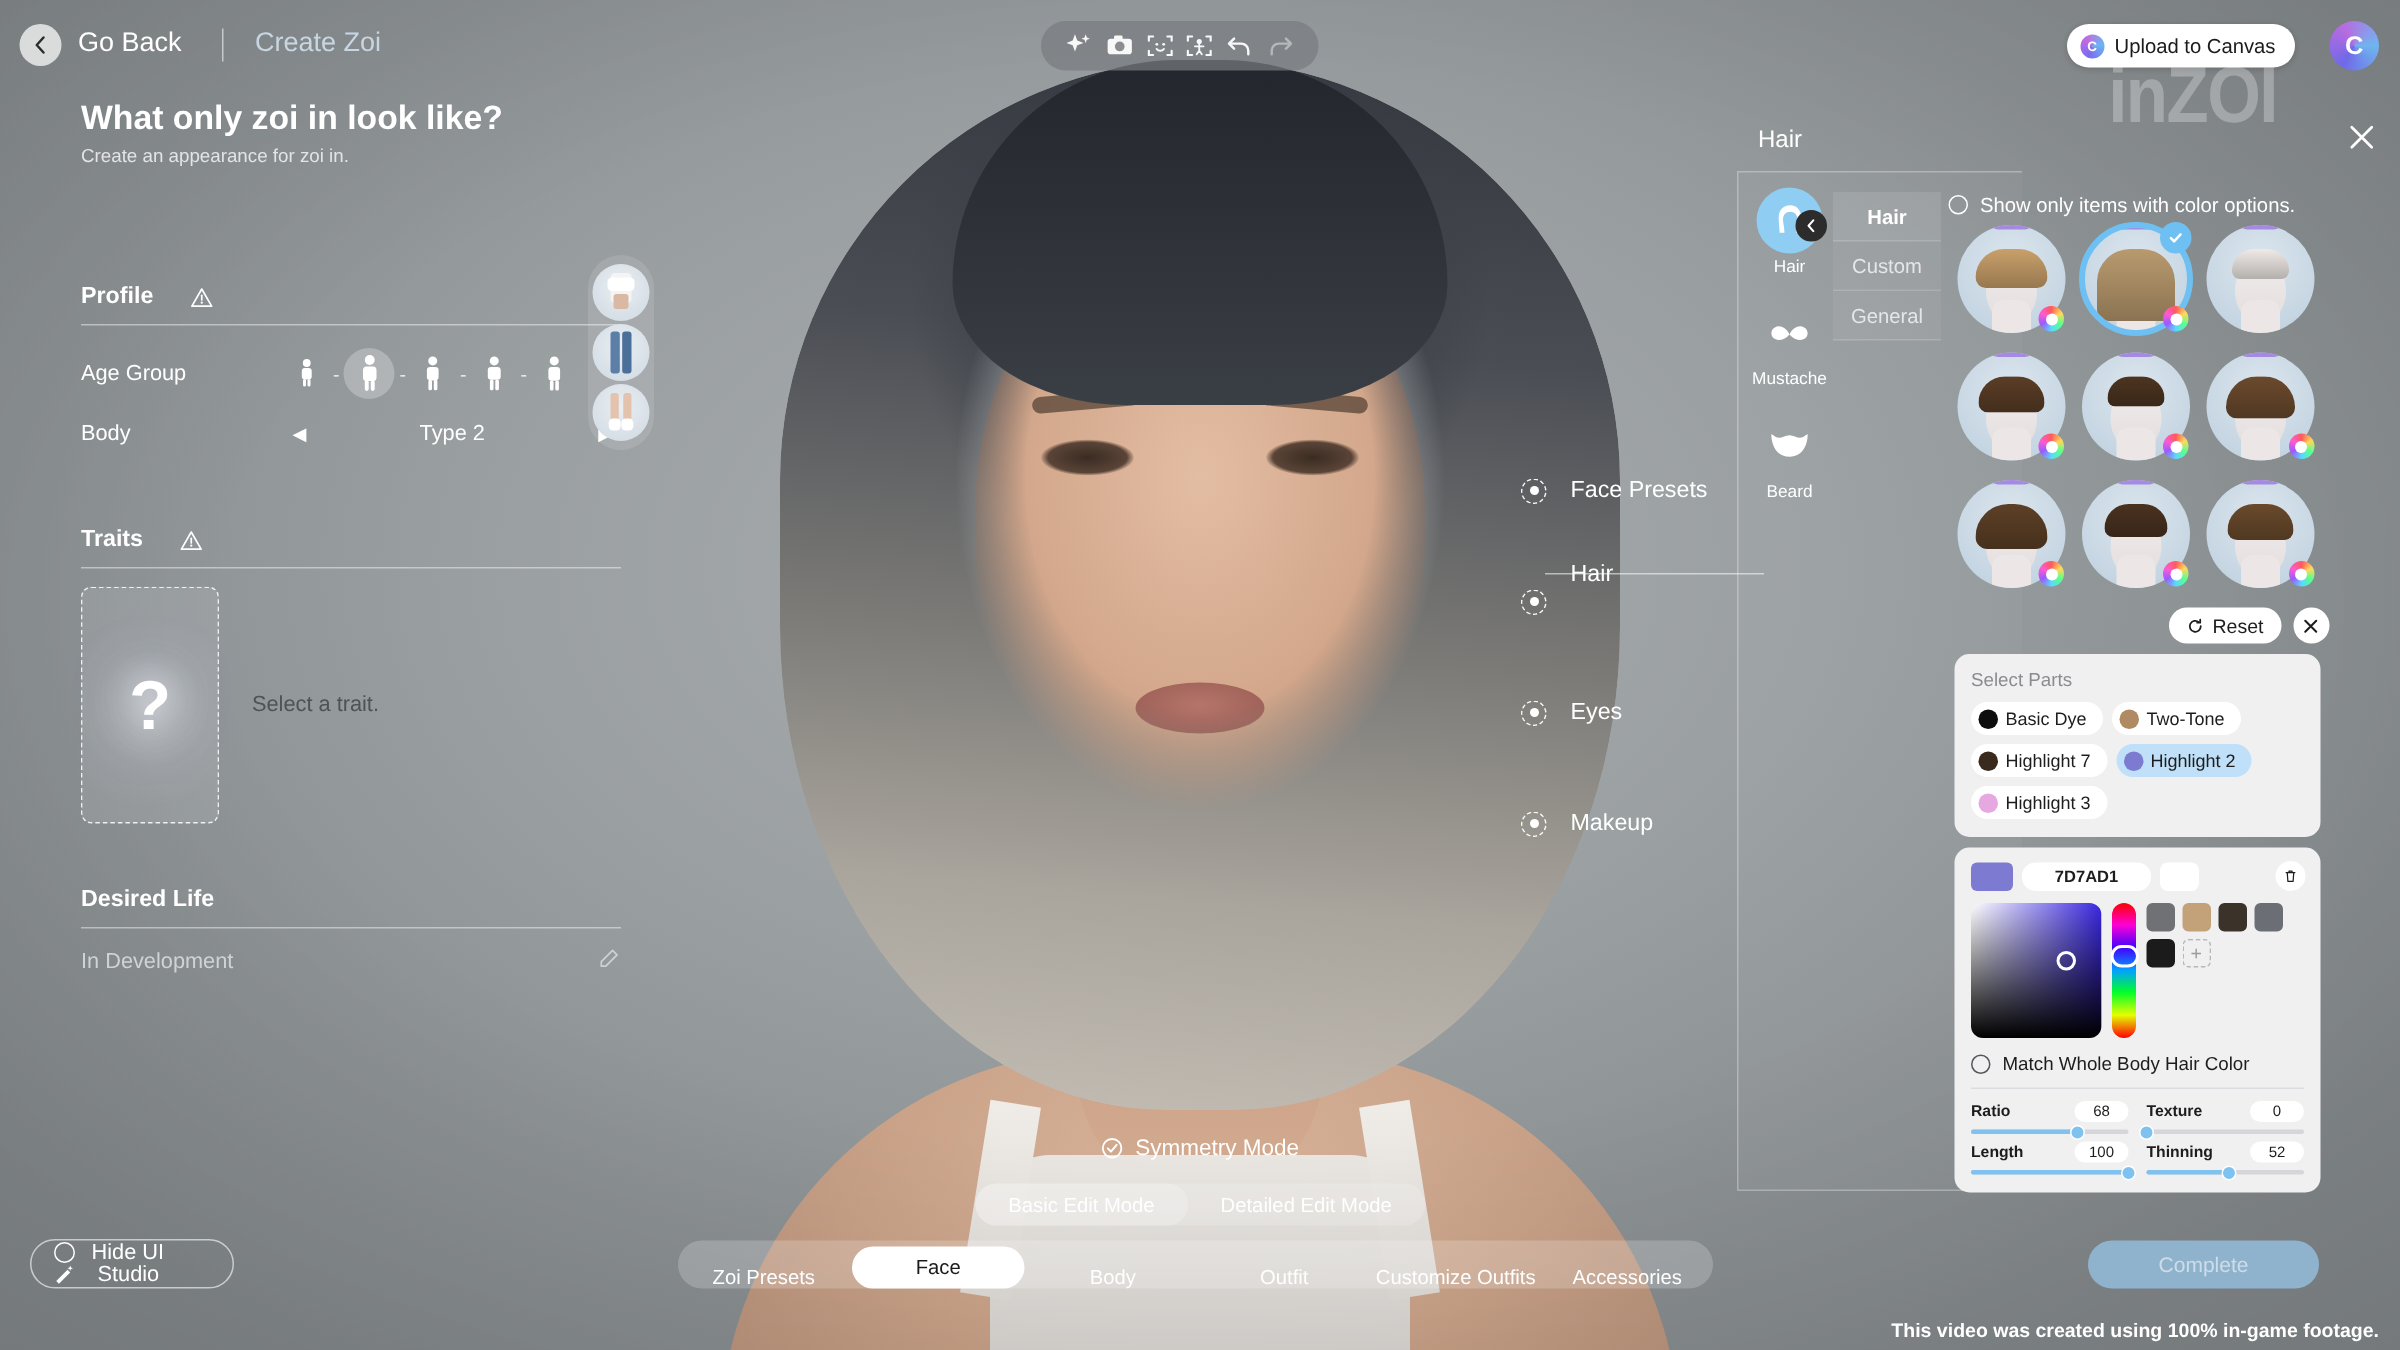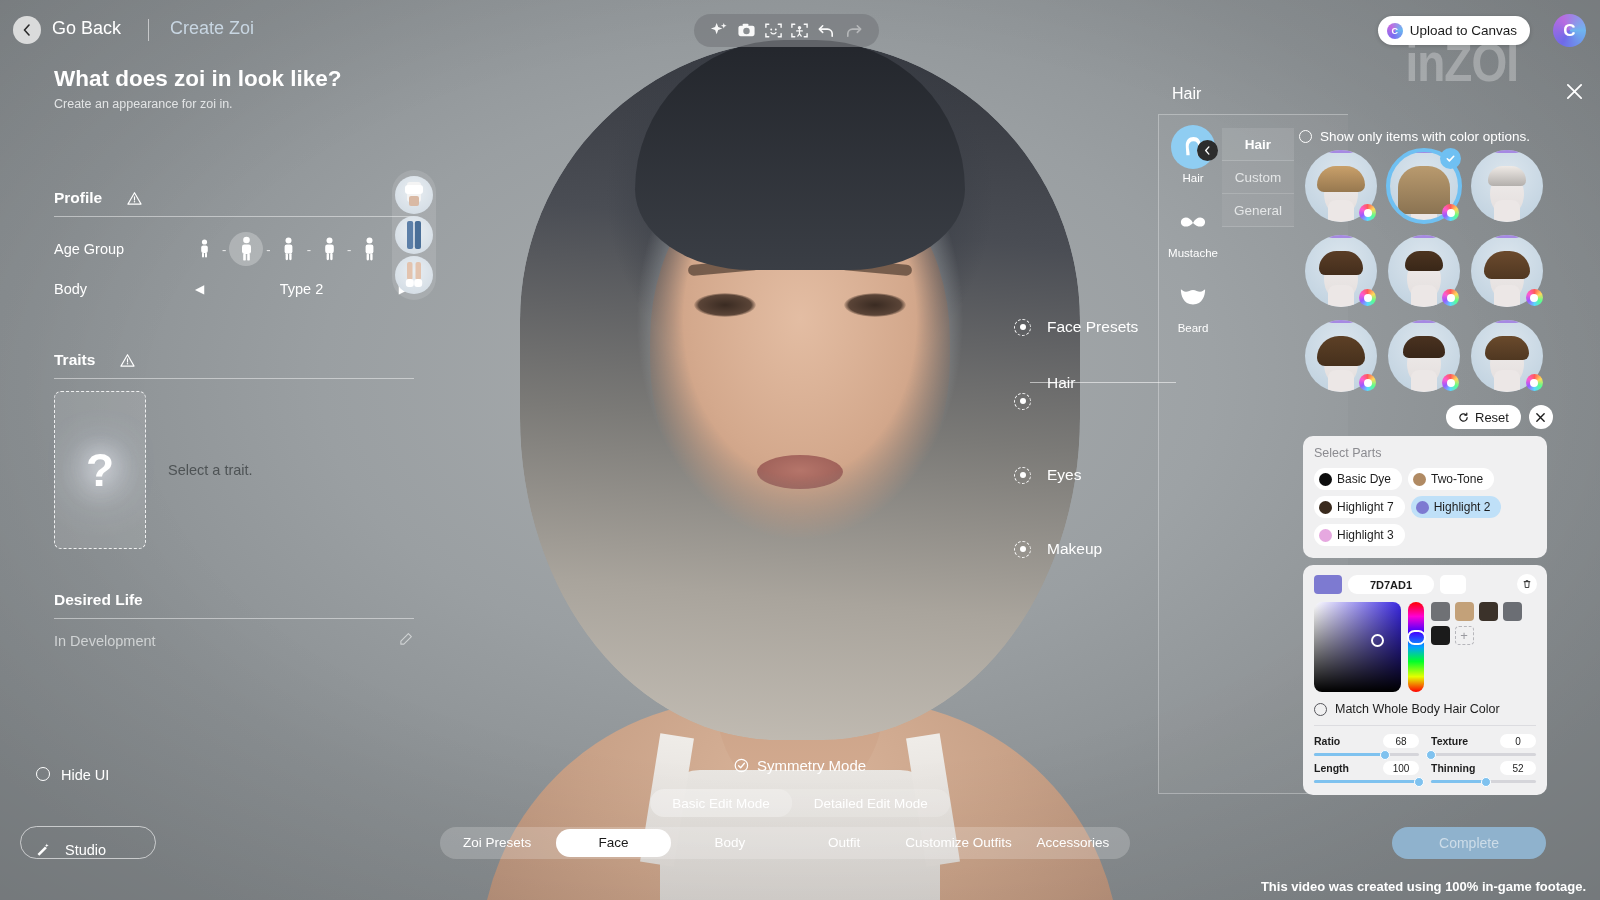--- a/index.html
+++ b/index.html
@@ -276,26 +276,26 @@
   .sym { position:absolute; left: 50%; transform:translateX(-50%); top: 757px;
          display:flex; align-items:center; gap: 8px; cursor:pointer;}
   .sym svg { width: 15px;height:15px;}
   .sym span { font-size: 15px; color:#fff;}
 
   .editmodes { position: absolute; left: 50%; transform: translateX(-50%); top: 789px;
     background: rgba(255,255,255,.17); border-radius: 15px; display:flex; }
   .em { height: 28px; padding: 0 22px; display:flex;align-items:center; font-size: 13.5px; color:#fff; cursor:pointer; border-radius:15px;}
   .em.on { background: rgba(255,255,255,.22); }
 
-  .tabbar { position: absolute; left: 440px; top: 827px; width: 690px; height: 32px;
-    background: rgba(255,255,255,.20); border-radius: 16px; display:flex; align-items:center; }
+  .tabbar { position: absolute; left: 452px; top: 827px; width: 690px; height: 32px;
+    background: rgba(255,255,255,.20); border-radius: 16px; display:flex; align-items:flex-end; }
   .tab { flex: 1; text-align:center; font-size: 13.5px; color: #fff; cursor:pointer; line-height: 1.05;}
   .tab.on { background:#fff; color:#1b1b1b; border-radius: 16px; height: 28px; display:flex;align-items:center;justify-content:center; margin: 0 2px;}
 
-  .hideui { position:absolute; left: 36px; top: 767px; display:flex;gap:11px; cursor:pointer;}
+  .hideui { position:absolute; left: 36px; top: 827px; display:flex;align-items:center;gap:11px; cursor:pointer;}
   .hideui .ro { width: 14px;height:14px;border-radius:50%;border:1.6px solid #fff;}
   .hideui span { font-size: 14.5px; color:#fff;}
   .studio { position:absolute; left: 20px; top: 826px; width: 136px; height: 33px; border-radius: 17px;
     border: 1px solid rgba(255,255,255,.6); display:flex;align-items:flex-end; gap: 14px; padding-left: 14px; cursor:pointer;}
   .studio svg { width: 16px;height:16px;}
   .studio span { font-size: 14.5px; color:#fff;}
 
   .complete { position:absolute; left: 1392px; top: 827px; width: 154px; height: 32px; border-radius: 16px;
      background: #8fb2cd; display:flex;align-items:center;justify-content:center; font-size: 14px; color: rgba(255,255,255,.55); cursor:pointer;}
   .footnote { position:absolute; right: 14px; bottom: 6px; font-size: 13px; font-weight:bold; color:#fff; }
@@ -379,21 +379,21 @@
 
     <div class="upload-canvas">
       <div class="cbadge">C</div>
       <span>Upload to Canvas</span>
     </div>
     <div class="avatar-c">C</div>
     <div class="wordmark">inZOI</div>
   </div>
 
   <div class="lp">
-    <h1>What does zoi in look like?</h1>
+    <h1>What only zoi in look like?</h1>
     <div class="sub">Create an appearance for zoi in.</div>
 
     <div style="margin-top:78px">
       <div class="sec-head">
         <div class="lbl">Profile</div>
         <span class="warn-ic">
           <svg viewBox="0 0 16 16">
               <path d="M8 1.8 L15 14 H1 Z" stroke="#fff" stroke-width="1.2" fill="none" stroke-linejoin="round"></path>
               <path d="M8 6.2v3.4" stroke="#fff" stroke-width="1.2" stroke-linecap="round"></path>
               <circle cx="8" cy="11.5" r=".8" fill="#fff"></circle>

